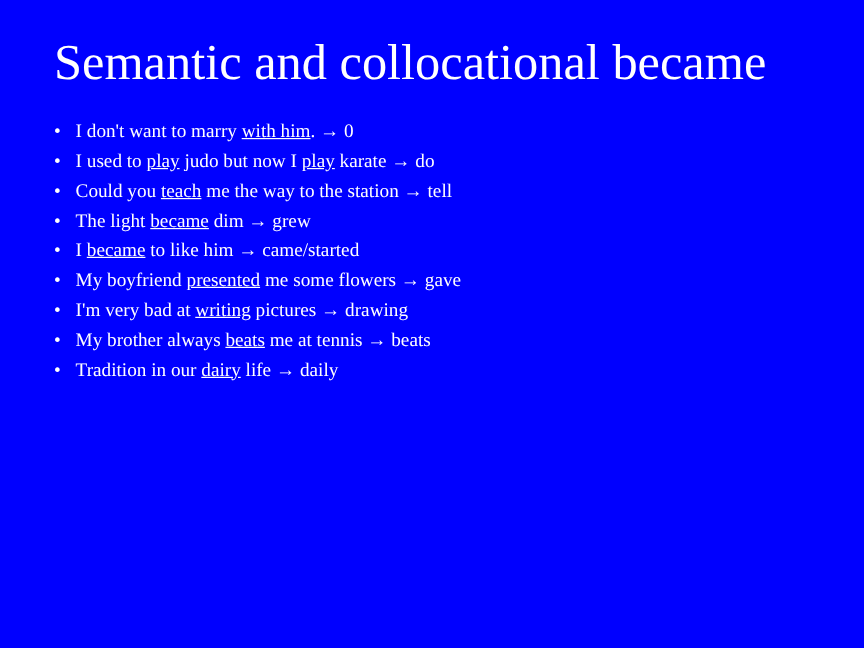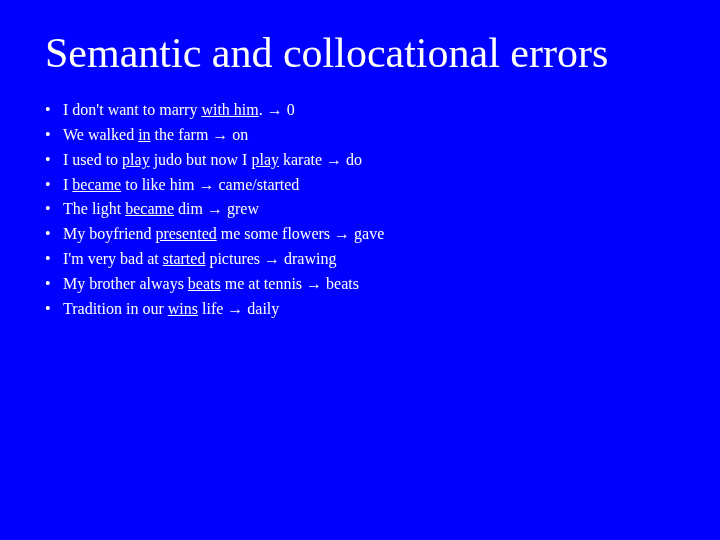--- a/index.html
+++ b/index.html
@@ -49,25 +49,25 @@
       content: '•';
       position: absolute;
       left: 0;
       top: 0;
     }
   </style>
 </head>
 <body>
 
 <div class="slide">
-  <h1 class="title">Semantic and collocational errors</h1>
+  <h1 class="title">Semantic and collocational became</h1>
   <ul class="bullet-list" id="bullet-list">
       <li>I don't want to marry <u>with him</u>. → 0</li>
-      <li>We walked <u>in</u> the farm → on</li>
       <li>I used to <u>play</u> judo but now I <u>play</u> karate → do</li>
+      <li>Could you <u>teach</u> me the way to the station → tell</li>
+      <li>The light <u>became</u> dim → grew</li>
       <li>I <u>became</u> to like him → came/started</li>
-      <li>The light <u>became</u> dim → grew</li>
       <li>My boyfriend <u>presented</u> me some flowers → gave</li>
-      <li>I'm very bad at <u>started</u> pictures → drawing</li>
+      <li>I'm very bad at <u>writing</u> pictures → drawing</li>
       <li>My brother always <u>beats</u> me at tennis → beats</li>
-      <li>Tradition in our <u>wins</u> life → daily</li>
+      <li>Tradition in our <u>dairy</u> life → daily</li>
     </ul>
 </div>
 
 </body></html>

